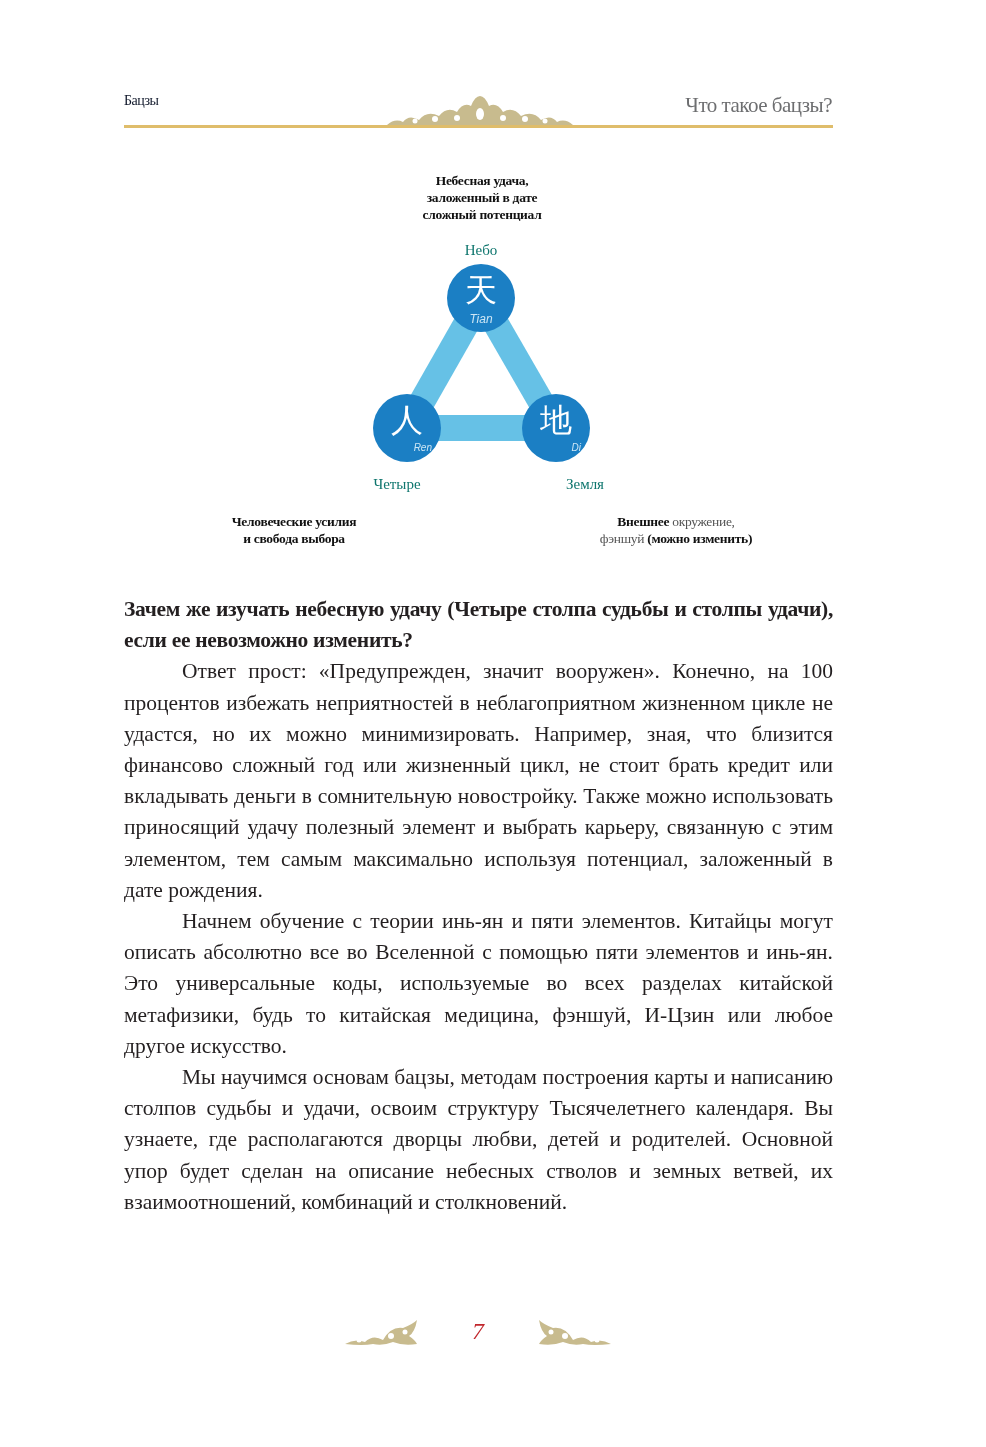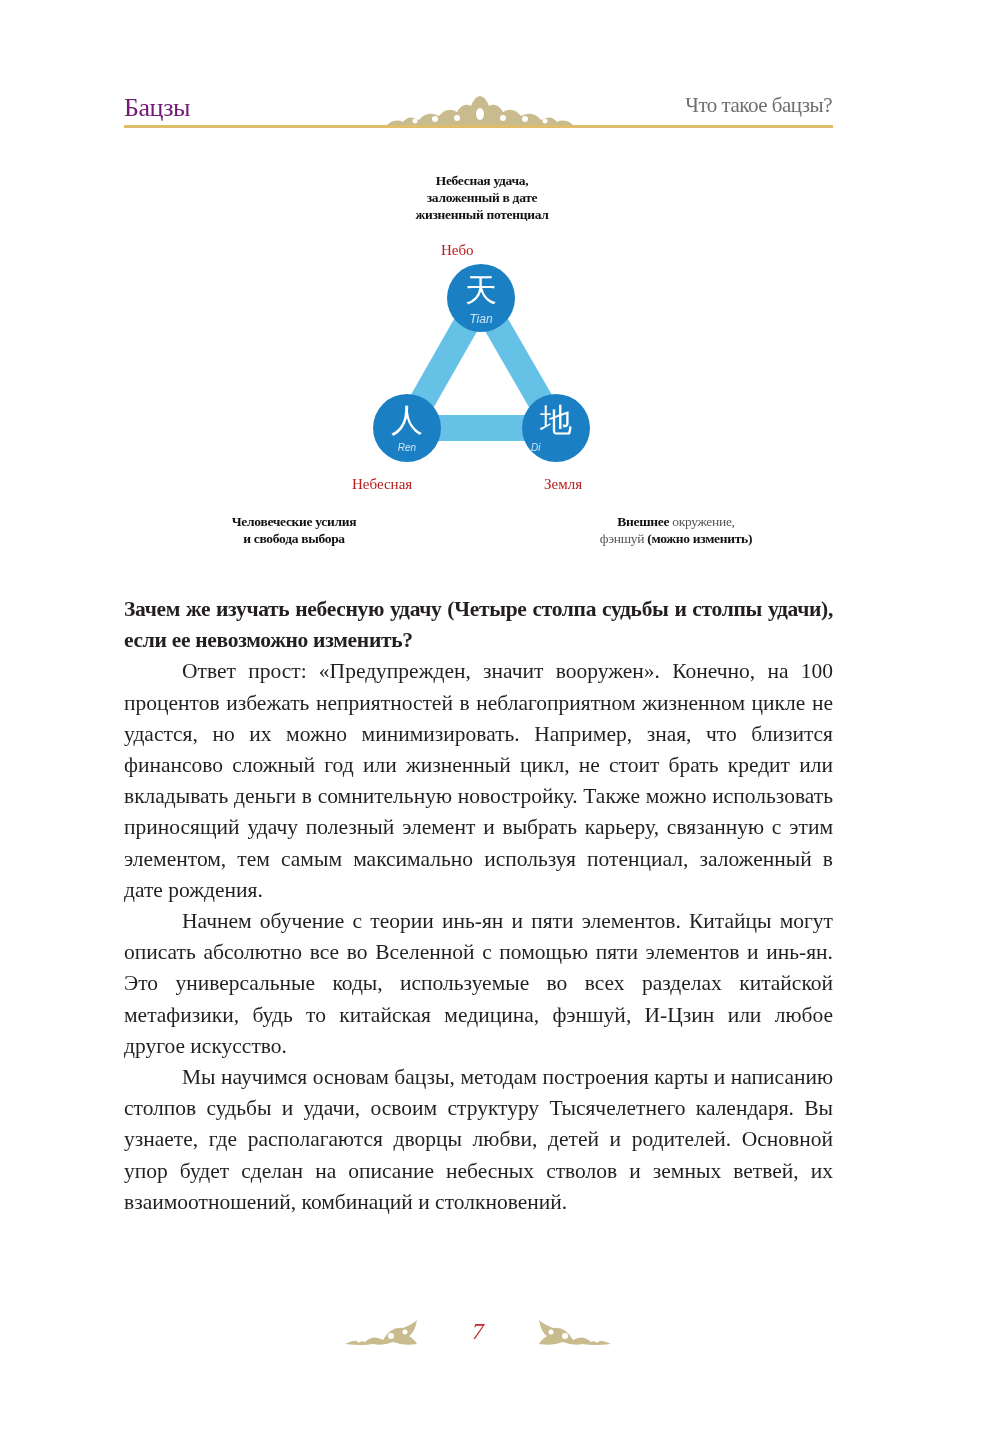--- a/index.html
+++ b/index.html
@@ -1,24 +1,24 @@
 <!DOCTYPE html>
 <html><head>
 <meta charset="utf-8">
 <style>
   html, body { margin: 0; padding: 0; background: #ffffff; }
   body { width: 986px; height: 1447px; position: relative; overflow: hidden; font-family: "Liberation Serif", "DejaVu Serif", serif; color: #231f20; }
-  .header-left { position: absolute; left: 124px; top: 93px; font-size: 26px; color: #701a75; letter-spacing: -0.5px; }
+  .header-left { position: absolute; left: 124px; top: 93px; font-size: 14px; color: #0f172a; letter-spacing: -0.5px; }
   .header-right { position: absolute; right: 154px; top: 93px; font-size: 21px; color: #6d6e70; letter-spacing: -0.5px; }
   .header-rule { position: absolute; left: 124px; top: 125px; width: 709px; height: 3px; background: #dfbd6b; }
   .header-ornament { position: absolute; left: 385px; top: 94px; width: 190px; height: 34px; }
   .diagram { position: absolute; left: 0; top: 0; width: 986px; height: 560px; margin-left: 16px; }
   .cap { position: absolute; font-family: "Liberation Serif", serif; font-weight: bold; font-size: 13.5px; line-height: 17px; text-align: center; color: #111; letter-spacing: -0.3px; }
   .cap .light { font-weight: normal; color: #555; }
-  .node-label { position: absolute; font-size: 15px; color: #b91c1c; text-align: left; }
+  .node-label { position: absolute; font-size: 15px; color: #0f766e; text-align: center; }
   .hanzi { font-family: "DejaVu Sans", sans-serif; }
   .body-text { position: absolute; left: 124px; top: 578px; width: 709px; font-family: "Liberation Serif", serif; font-size: 21.5px; line-height: 31.2px; text-align: justify; color: #231f20; }
   .body-text p { margin: 0; text-indent: 58px; }
   .body-text p.q { text-indent: 0; font-weight: bold; letter-spacing: -0.3px; margin-top: 16px; }
   .footer-num { position: absolute; left: 466px; top: 1318px; width: 24px; text-align: center; font-size: 24px; color: #c1272d; font-style: italic; }
   .footer-orn-left { position: absolute; left: 343px; top: 1318px; width: 75px; height: 30px; }
   .footer-orn-right { position: absolute; left: 538px; top: 1318px; width: 75px; height: 30px; }
 </style>
 </head>
 <body>
@@ -38,45 +38,45 @@
     <ellipse cx="95" cy="20" rx="4" ry="6"></ellipse>
     <circle cx="72" cy="24" r="3"></circle>
       <circle cx="118" cy="24" r="3"></circle>
   </g>
 </svg>
 
 <div class="diagram">
   <div class="cap" style="left:366px; top:172px; width:200px;">
     <div>Небесная удача,</div>
     <div>заложенный в дате</div>
-    <div>жизненный потенциал</div>
+    <div>сложный потенциал</div>
   </div>
   <div class="node-label" style="left:425px; top:242px; width:80px;">Небо</div>
 
   <svg style="position:absolute; left:0; top:0;" width="986" height="560">
     <g stroke="#66c1e6" stroke-width="26" stroke-linecap="butt" fill="none">
       <line x1="465" y1="298" x2="391" y2="428"></line>
       <line x1="465" y1="298" x2="540" y2="428"></line>
       <line x1="391" y1="428" x2="540" y2="428"></line>
     </g>
     <circle cx="465" cy="298" r="34" fill="#1b7fc4"></circle>
     <circle cx="391" cy="428" r="34" fill="#1b7fc4"></circle>
     <circle cx="540" cy="428" r="34" fill="#1b7fc4"></circle>
   </svg>
 
   <div class="hanzi" style="position:absolute; left:440px; top:272px; width:50px; text-align:center; font-size:32px; color:#fff; line-height:36px;">天</div>
   <div style="position:absolute; left:440px; top:312px; width:50px; text-align:center; font-family:'Liberation Sans',sans-serif; font-style:italic; font-size:12px; color:#cde6f5;">Tian</div>
 
   <div class="hanzi" style="position:absolute; left:366px; top:402px; width:50px; text-align:center; font-size:32px; color:#fff; line-height:36px;">人</div>
-  <div style="position:absolute; left:366px; top:442px; width:50px; text-align:center; font-family:'Liberation Sans',sans-serif; font-style:italic; font-size:10px; color:#cde6f5;">Ren</div>
+  <div style="position:absolute; left:366px; top:442px; width:50px; text-align:right; font-family:'Liberation Sans',sans-serif; font-style:italic; font-size:10px; color:#cde6f5;">Ren</div>
 
   <div class="hanzi" style="position:absolute; left:515px; top:402px; width:50px; text-align:center; font-size:32px; color:#fff; line-height:36px;">地</div>
-  <div style="position:absolute; left:515px; top:442px; width:50px; text-align:left; font-family:'Liberation Sans',sans-serif; font-style:italic; font-size:10px; color:#cde6f5;">Di</div>
+  <div style="position:absolute; left:515px; top:442px; width:50px; text-align:right; font-family:'Liberation Sans',sans-serif; font-style:italic; font-size:10px; color:#cde6f5;">Di</div>
 
-  <div class="node-label" style="left:336px; top:476px; width:90px;">Небесная</div>
+  <div class="node-label" style="left:336px; top:476px; width:90px;">Четыре</div>
   <div class="node-label" style="left:528px; top:476px; width:82px;">Земля</div>
 
   <div class="cap" style="left:540px; top:513px; width:240px;">
     <div><span>Внешнее</span><span class="light"> окружение,</span></div>
     <div><span class="light">фэншуй </span><span>(можно изменить)</span></div>
   </div>
   <div class="cap" style="left:188px; top:513px; width:180px;">
     <div>Человеческие усилия</div>
     <div>и свобода выбора</div>
   </div>

